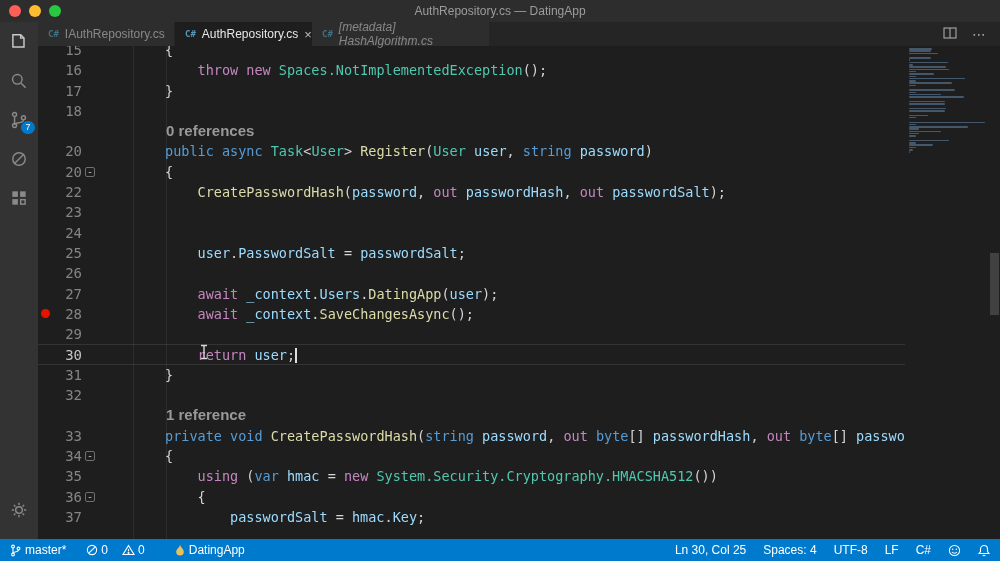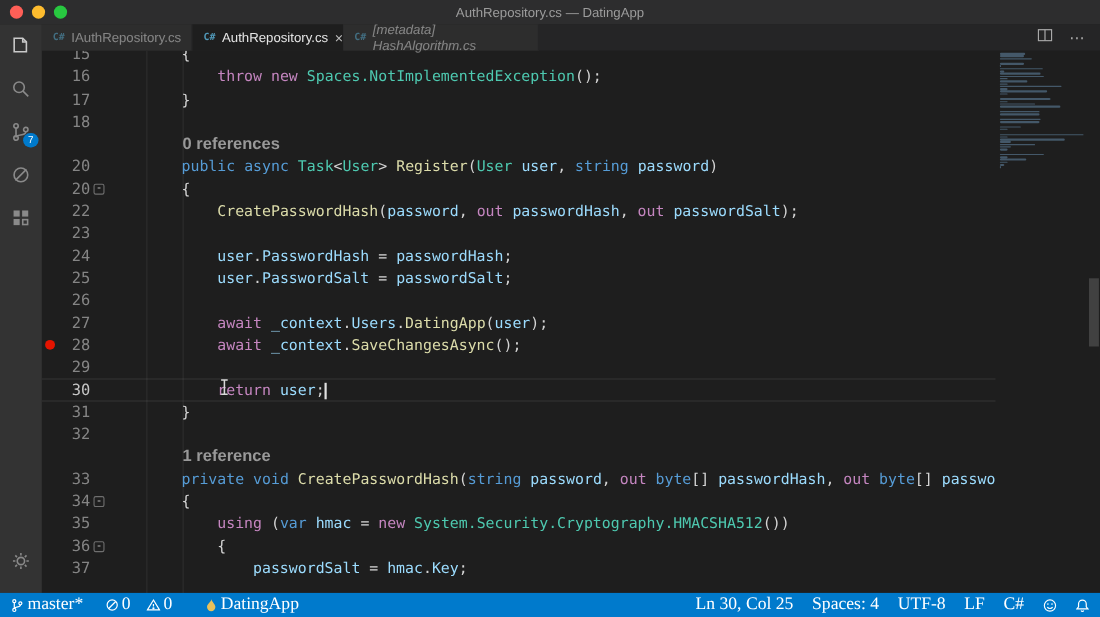--- a/index.html
+++ b/index.html
@@ -59,21 +59,21 @@
   .tk-k{color:#569cd6}.tk-c{color:#c586c0}.tk-t{color:#4ec9b0}
   .tk-m{color:#dcdcaa}.tk-v{color:#9cdcfe}.tk-p{color:#d4d4d4}
   .cursor{display:inline-block;width:1.5px;height:15px;background:#e0e0e0;vertical-align:text-bottom;}
   
   .minimap-zone{position:absolute;top:0;right:0;bottom:0;width:95px;background:#1e1e1e;z-index:4;}
   .minimap-bars{position:absolute;left:4px;top:2px;width:78px;}
   .mm{height:1.5px;margin-bottom:0.8px;background:#6a92b4;opacity:0.5;border-radius:1px;}
   .scroll-thumb{position:absolute;right:1px;top:207px;width:9px;height:62px;background:rgba(150,150,150,0.30);}
   
   .statusbar{position:absolute;left:0;right:0;bottom:0;height:22px;background:#007acc;color:#fff;
-    display:flex;align-items:center;font-size:16px;padding:0 10px;box-sizing:border-box;z-index:40;font-family:Liberation Serif, serif;}
+    display:flex;align-items:center;font-size:12px;padding:0 10px;box-sizing:border-box;z-index:40;}
   .sb-item{display:flex;align-items:center;gap:4px;margin-right:20px;white-space:nowrap;}
   .sb-item svg{stroke:#fff;fill:none;stroke-width:1.1;}
   .sb-pair{display:flex;align-items:center;gap:3px;margin-right:10px;}
   .sb-right{margin-left:auto;display:flex;align-items:center;}
   .sb-right .sb-item{margin-right:0;margin-left:17px;}
   
   .mouse-ibeam{position:absolute;left:199px;top:344px;z-index:50;}
 </style>
 </head>
 <body>
@@ -214,21 +214,20 @@
       <div class="row">
         <div class="glyph"></div>
         <div class="lnum">23</div>
         <div class="fold"></div>
         <div class="code"></div>
       </div>
       <div class="row">
         <div class="glyph"></div>
         <div class="lnum">24</div>
         <div class="fold"></div>
-        <div class="code"><span class="tk-p">            </span><span class="tk-v">user</span><span class="tk-p">.</span><span class="tk-v">PasswordHash</span><span class="tk-p"> = </span><span class="tk-v">passwordHash</span><span class="tk-p">;</span></div>
       </div>
       <div class="row">
         <div class="glyph"></div>
         <div class="lnum">25</div>
         <div class="fold"></div>
         <div class="code"><span class="tk-p">            </span><span class="tk-v">user</span><span class="tk-p">.</span><span class="tk-v">PasswordSalt</span><span class="tk-p"> = </span><span class="tk-v">passwordSalt</span><span class="tk-p">;</span></div>
       </div>
       <div class="row">
         <div class="glyph"></div>
         <div class="lnum">26</div>

